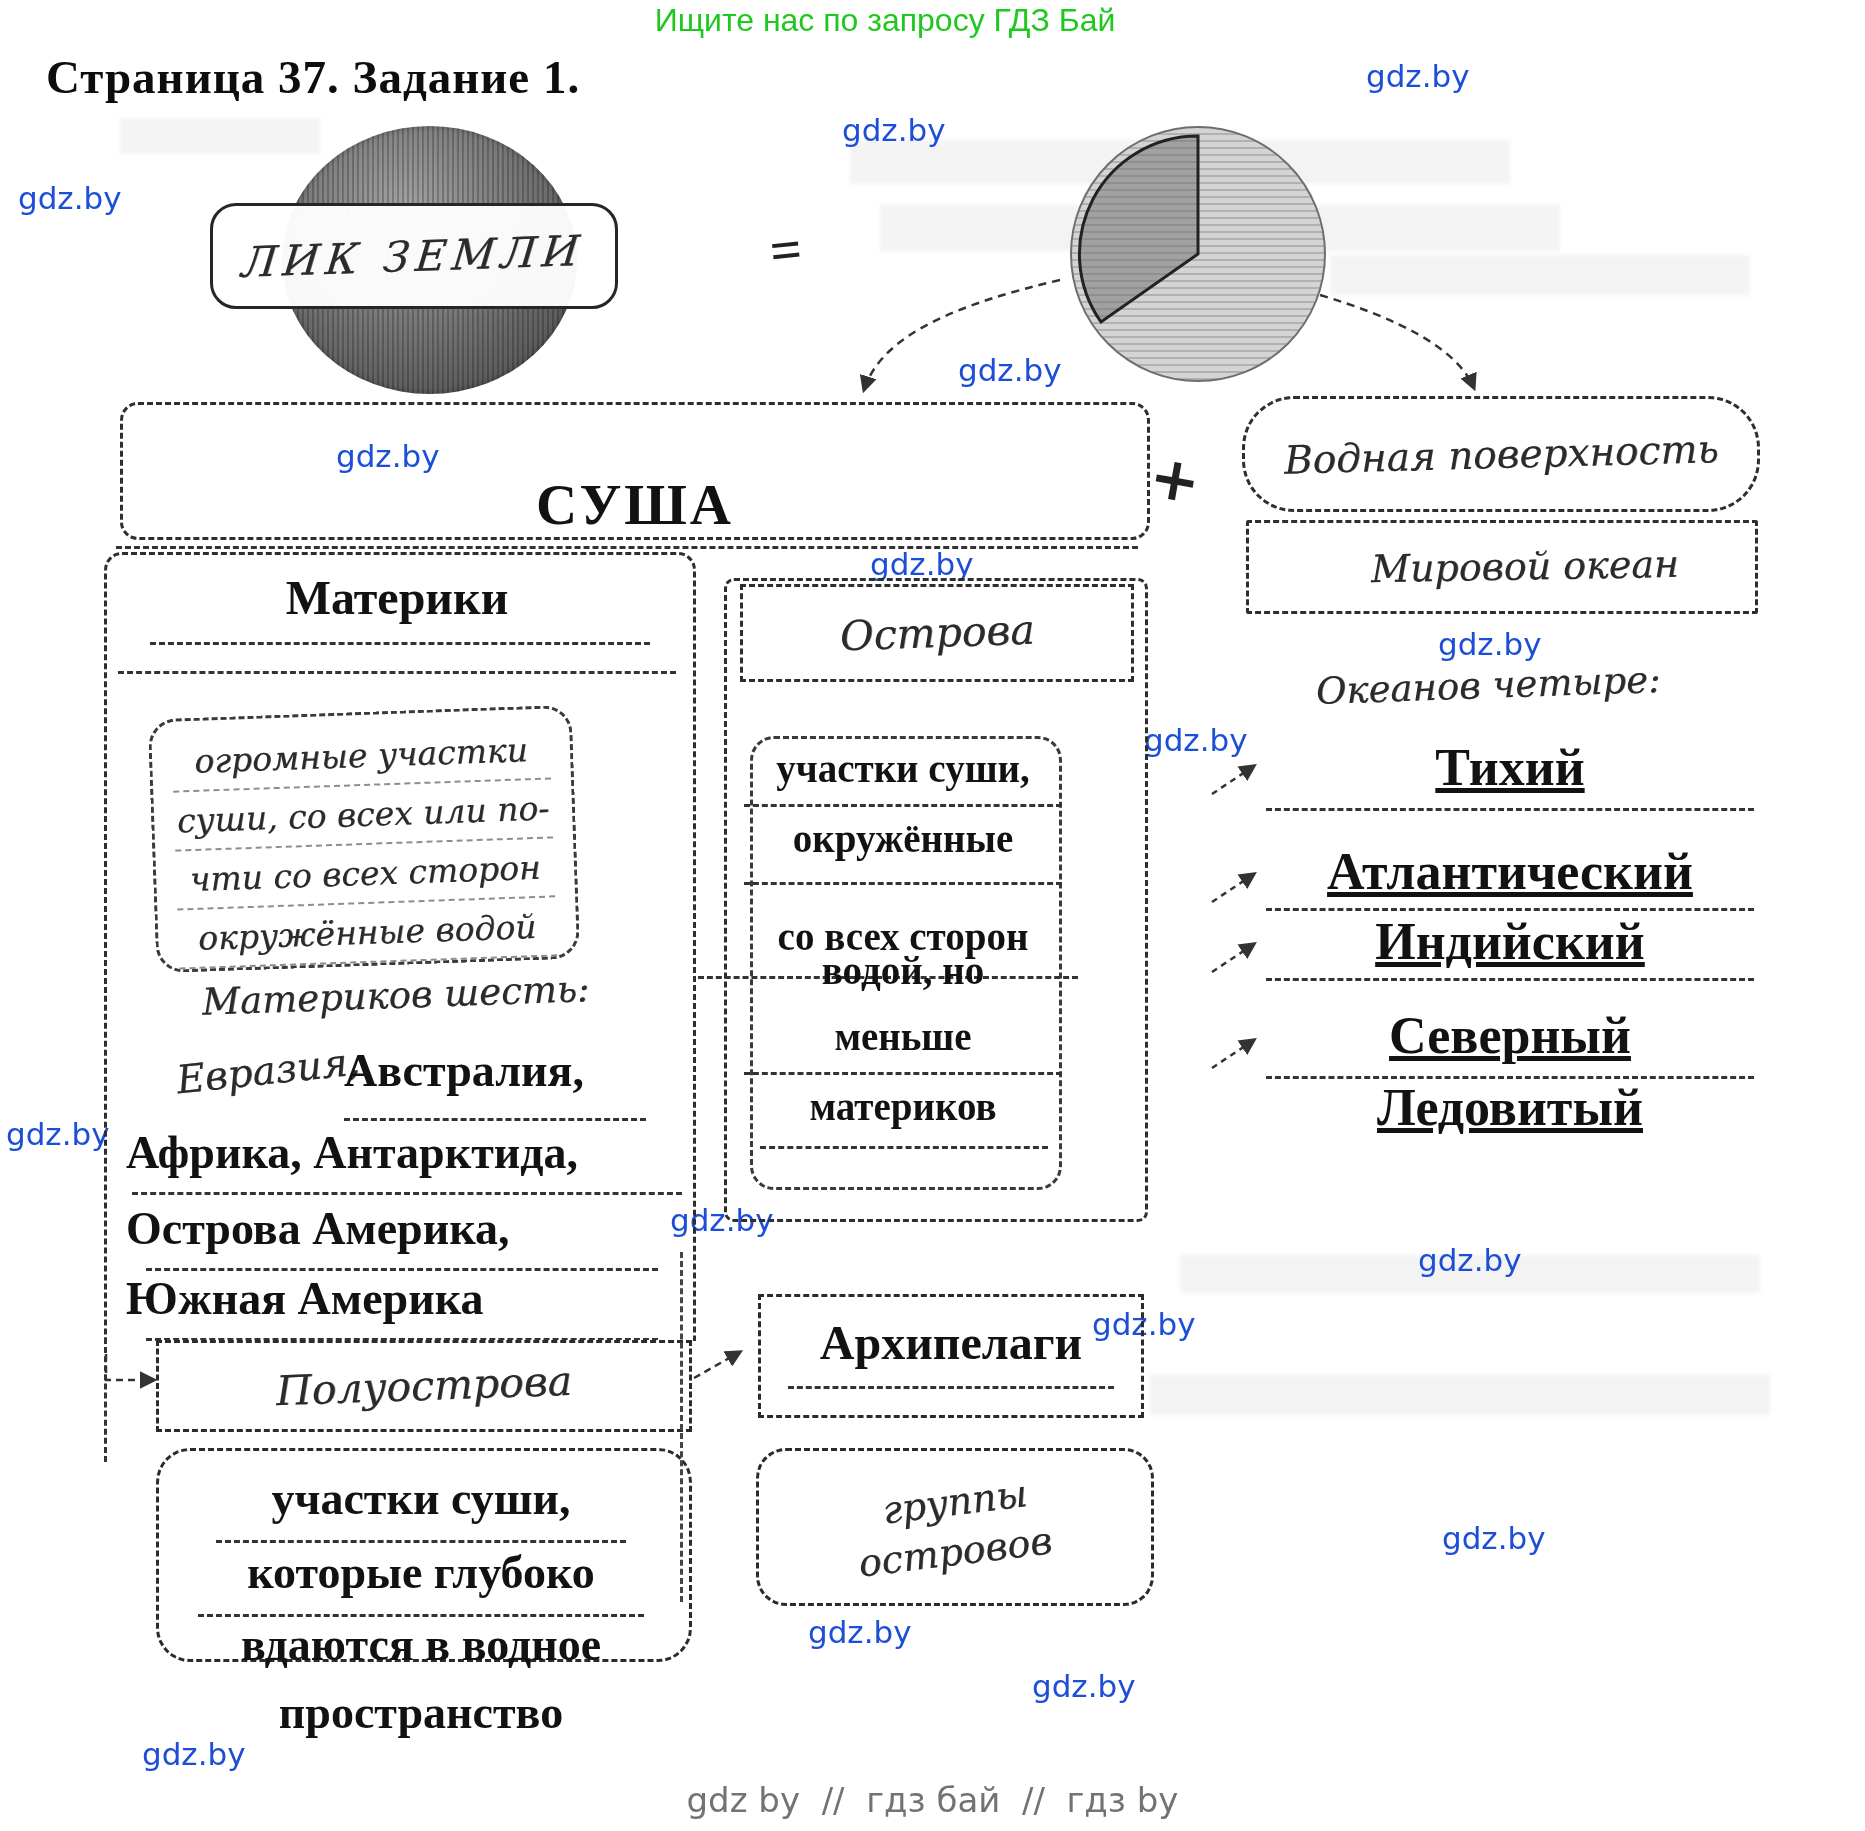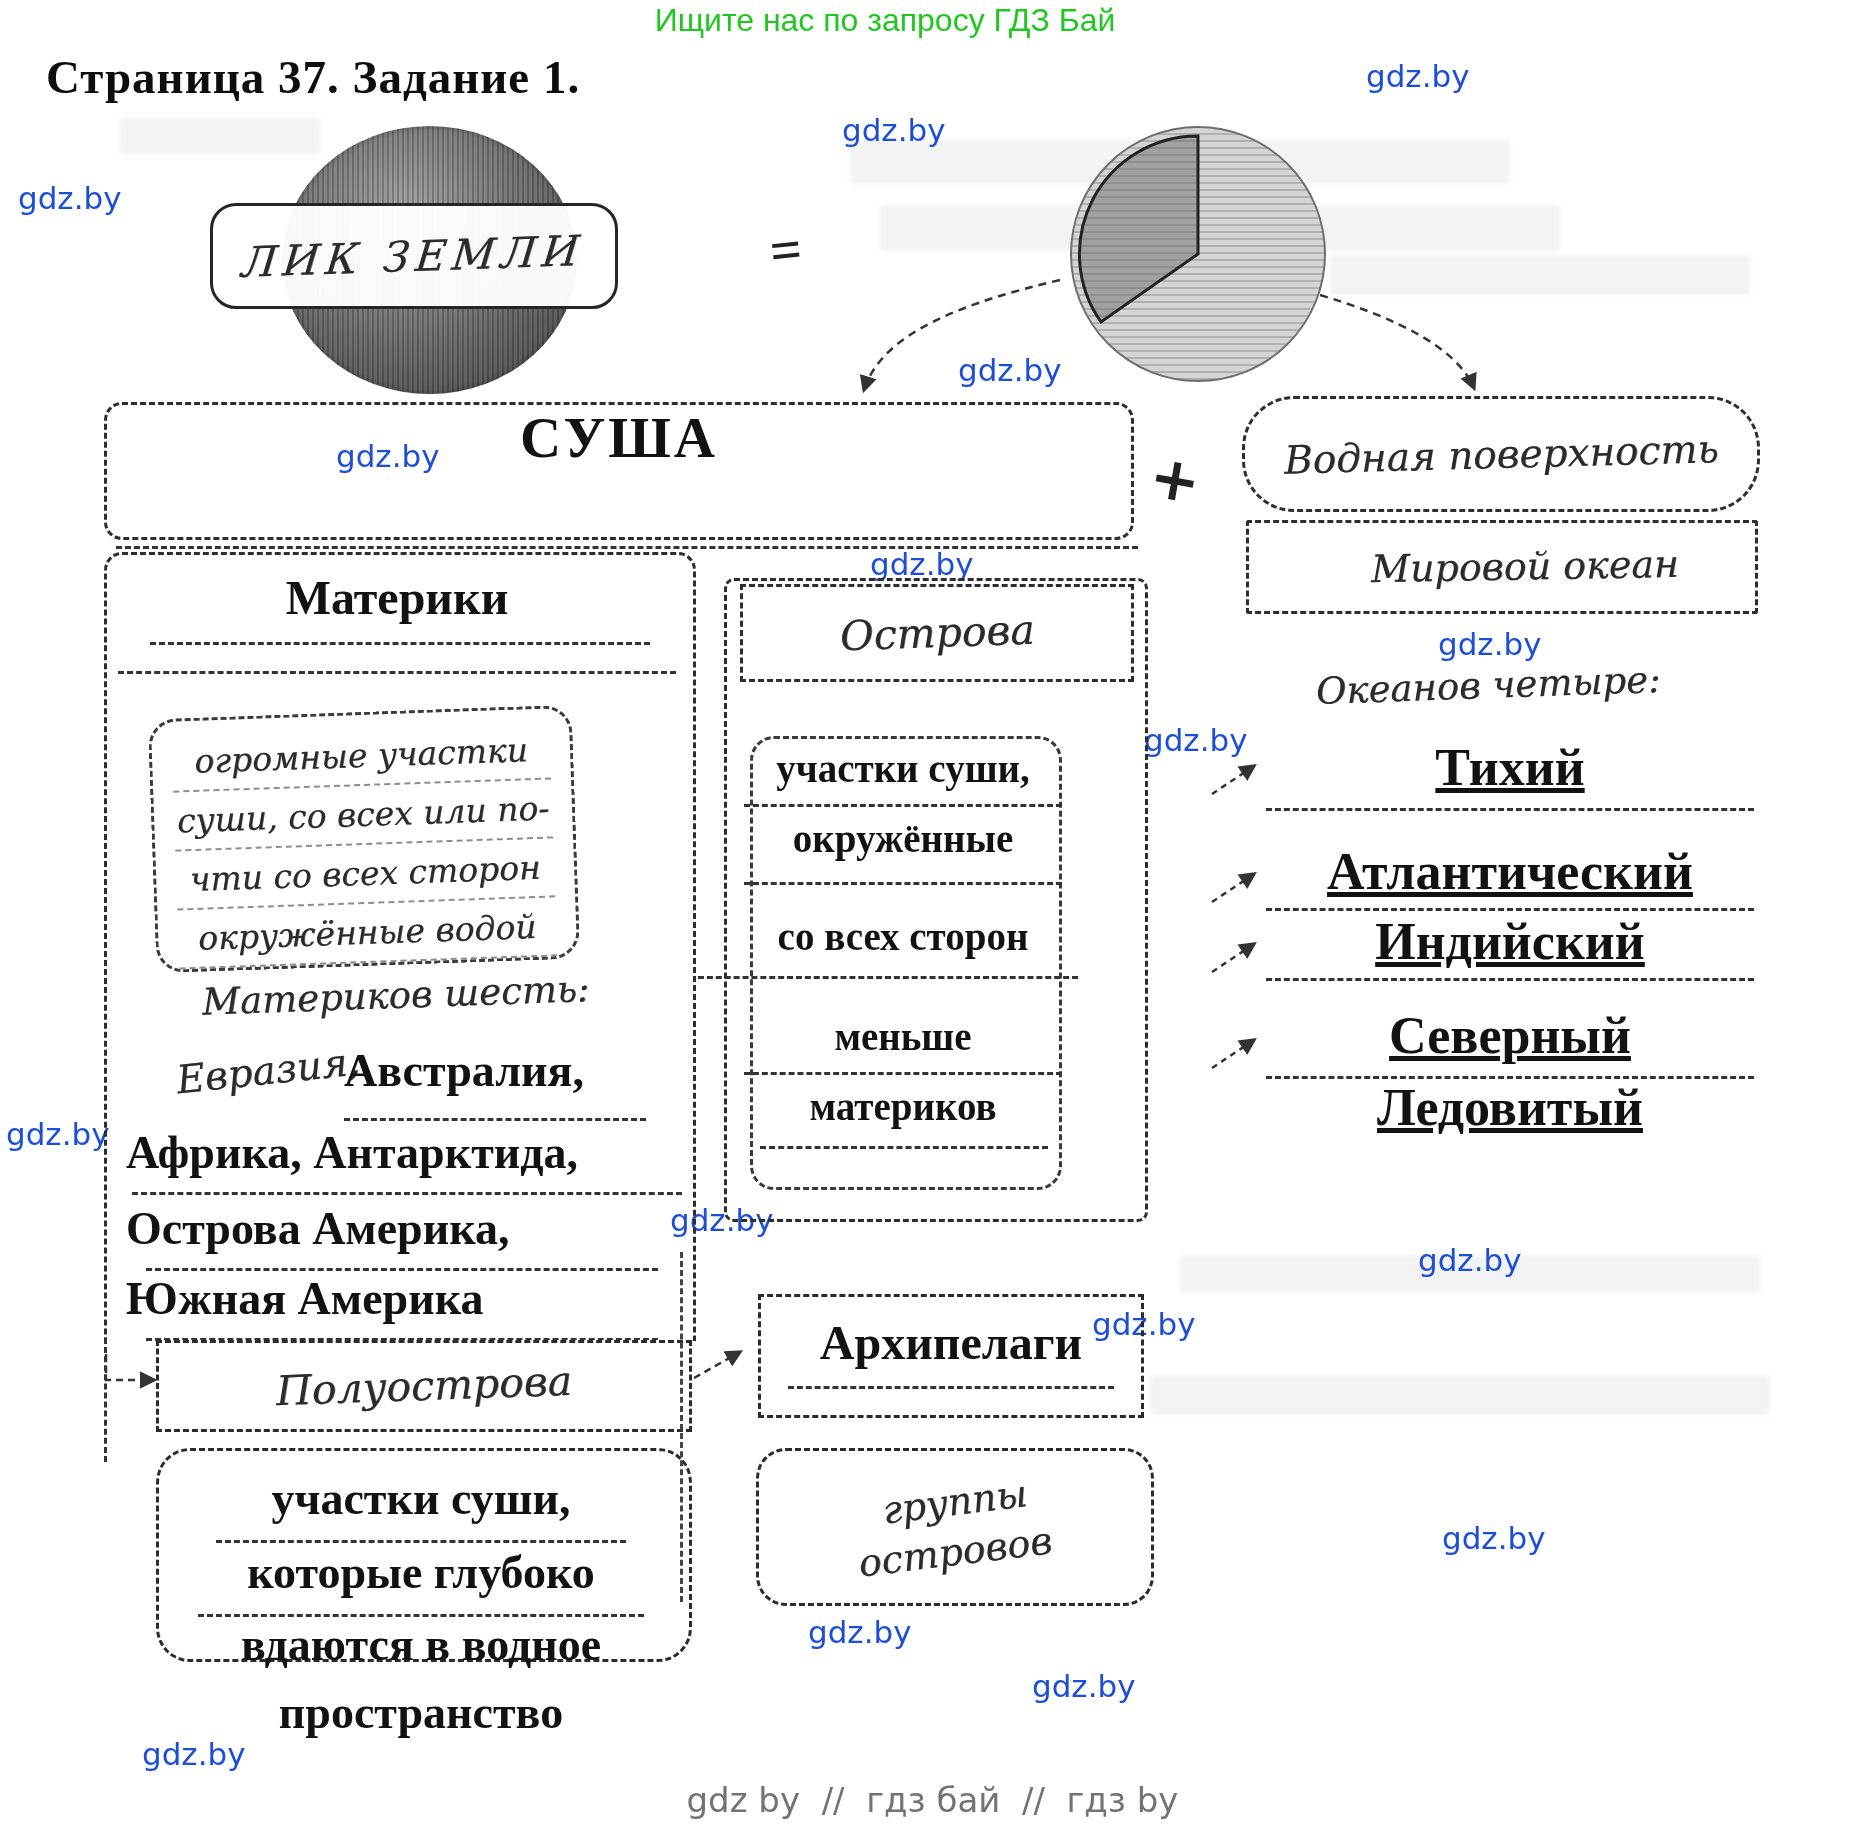--- a/index.html
+++ b/index.html
@@ -50,22 +50,22 @@
          repeating-linear-gradient(0deg,rgba(50,50,50,.22) 0 2px,rgba(0,0,0,0) 2px 7px),#d4d4d4;
        border:2px solid #6e6e6e;}
   .pie svg{position:absolute;left:-2px;top:-2px;}
   .top-arrows{position:absolute;left:812px;top:258px;}
   .plus{position:absolute;left:1150px;top:444px;font-size:60px;font-weight:bold;color:#222;
         transform:rotate(10deg);font-family:"DejaVu Sans",sans-serif;}
 
   
   .dash{border:3px dashed #2e2e2e;position:absolute;background:transparent;}
   .ul{position:absolute;border-top:3px dashed #333;height:0;}
-  .susha{left:104px;top:402px;width:1024px;height:132px;border-radius:18px;
-         display:flex;align-items:flex-start;justify-content:center;}
+  .susha{left:120px;top:402px;width:1024px;height:132px;border-radius:18px;
+         display:flex;align-items:flex-end;justify-content:center;}
   .susha span{font-size:57px;letter-spacing:3px;}
   .susha-line2{left:116px;top:546px;width:1022px;}
 
   .vodnaya{left:1242px;top:396px;width:512px;height:110px;border-radius:52px;border-width:3.5px;
            display:flex;align-items:center;justify-content:center;}
   .vodnaya span{font-size:39px;transform:rotate(-1.5deg);}
   .mirovoy{left:1246px;top:520px;width:506px;height:88px;border-width:3.5px;border-radius:3px;
            display:flex;align-items:center;justify-content:center;}
   .mirovoy span{font-size:38px;transform:rotate(-1deg);padding-left:46px;}
   .okeanov{position:absolute;left:1316px;top:664px;font-size:37px;transform:rotate(-2deg);}
@@ -256,20 +256,21 @@
   <div class="dash ostrova-hdr">
     <span class="hand">Острова</span>
   </div>
   <div class="dash ostr-def"></div>
   <div class="mrow m1 typ">участки суши,</div>
   <div class="ul mul1"></div>
   <div class="mrow m2 typ">окружённые</div>
   <div class="ul mul2"></div>
   <div class="mrow m3 typ">со всех сторон</div>
   <div class="ul mstrike"></div>
+  <div class="mrow m4 typ">водой, но</div>
   <div class="mrow m5 typ">меньше</div>
   <div class="ul mul5"></div>
   <div class="mrow m6 typ">материков</div>
   <div class="ul mline"></div>
 
   <div class="mcol-ext"></div>
   <svg class="arkh-arrow" width="72" height="52" viewBox="0 0 72 52">
     <path d="M 4 42 L 50 16" fill="none" stroke="#333" stroke-width="2.5" stroke-dasharray="7 5" marker-end="url(#ah)"></path>
   </svg>
   <div class="dash arkh-hdr typ">Архипелаги</div>

